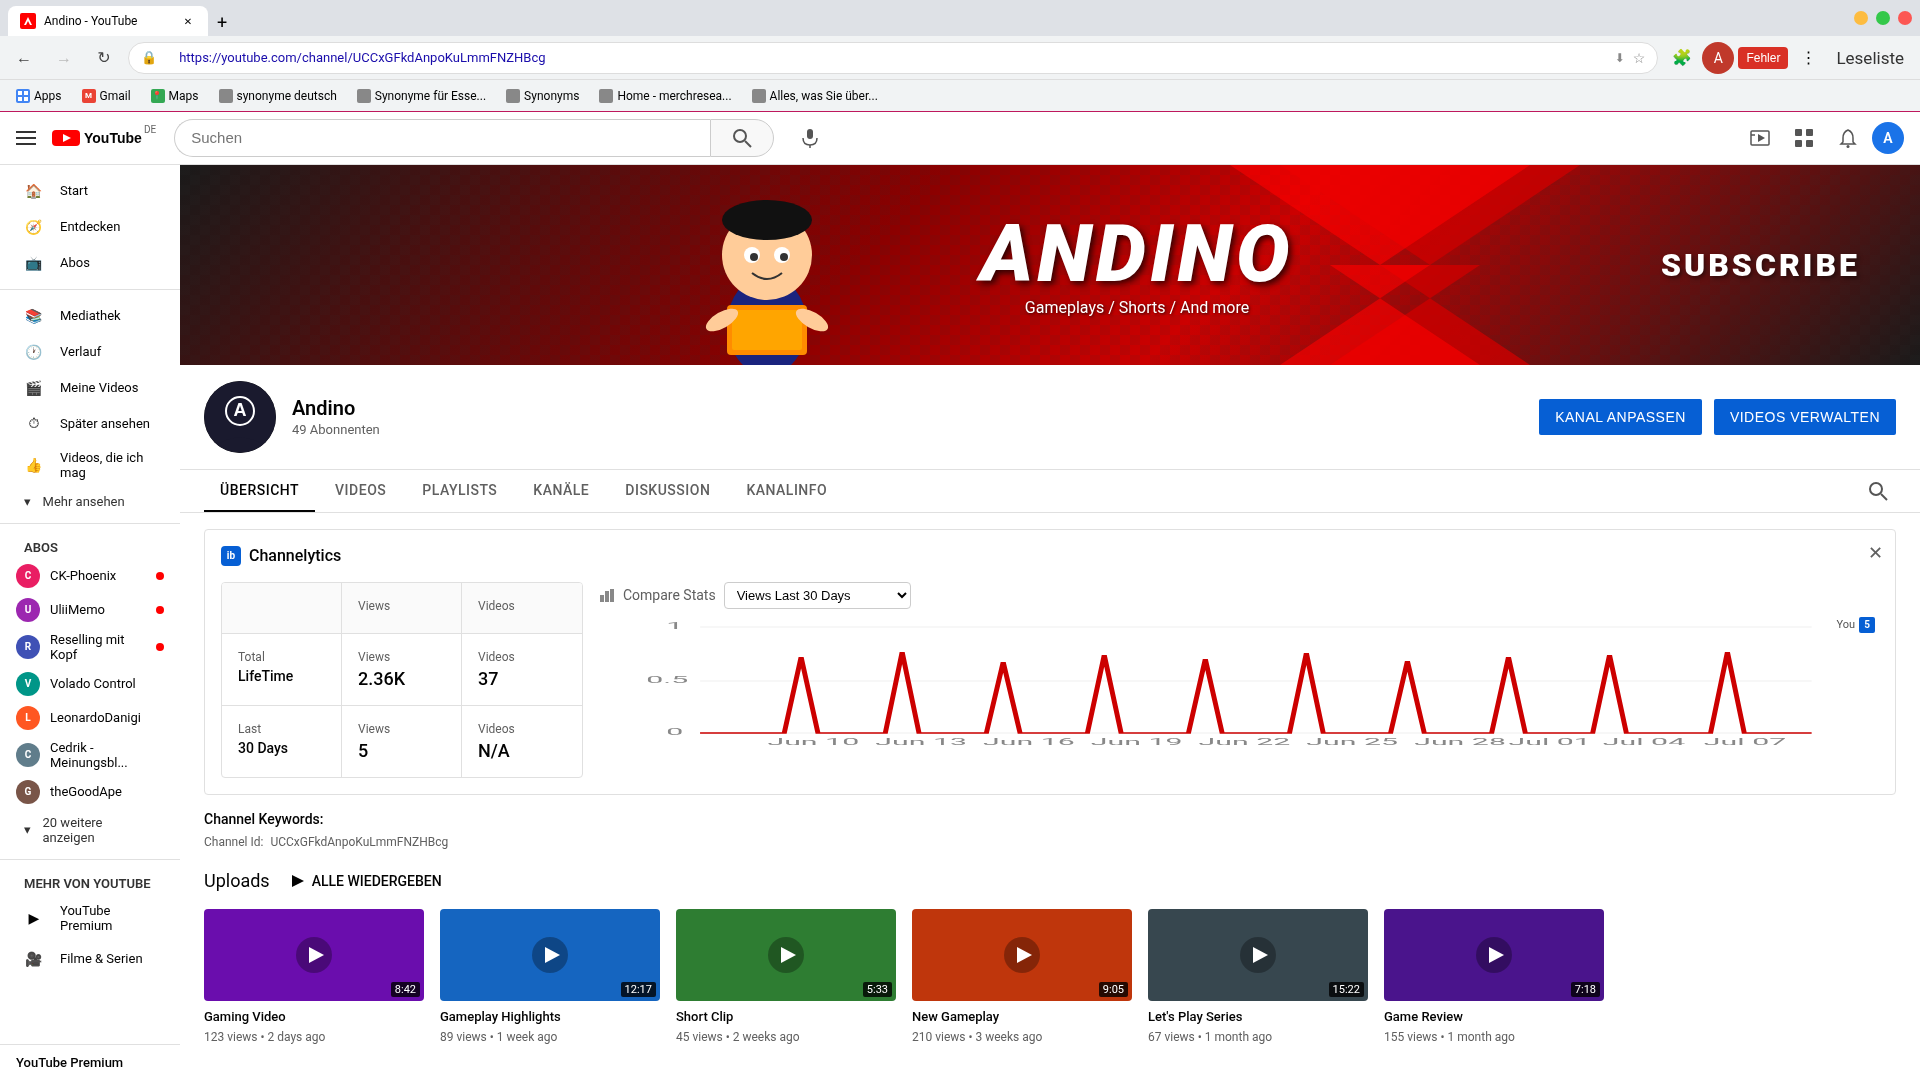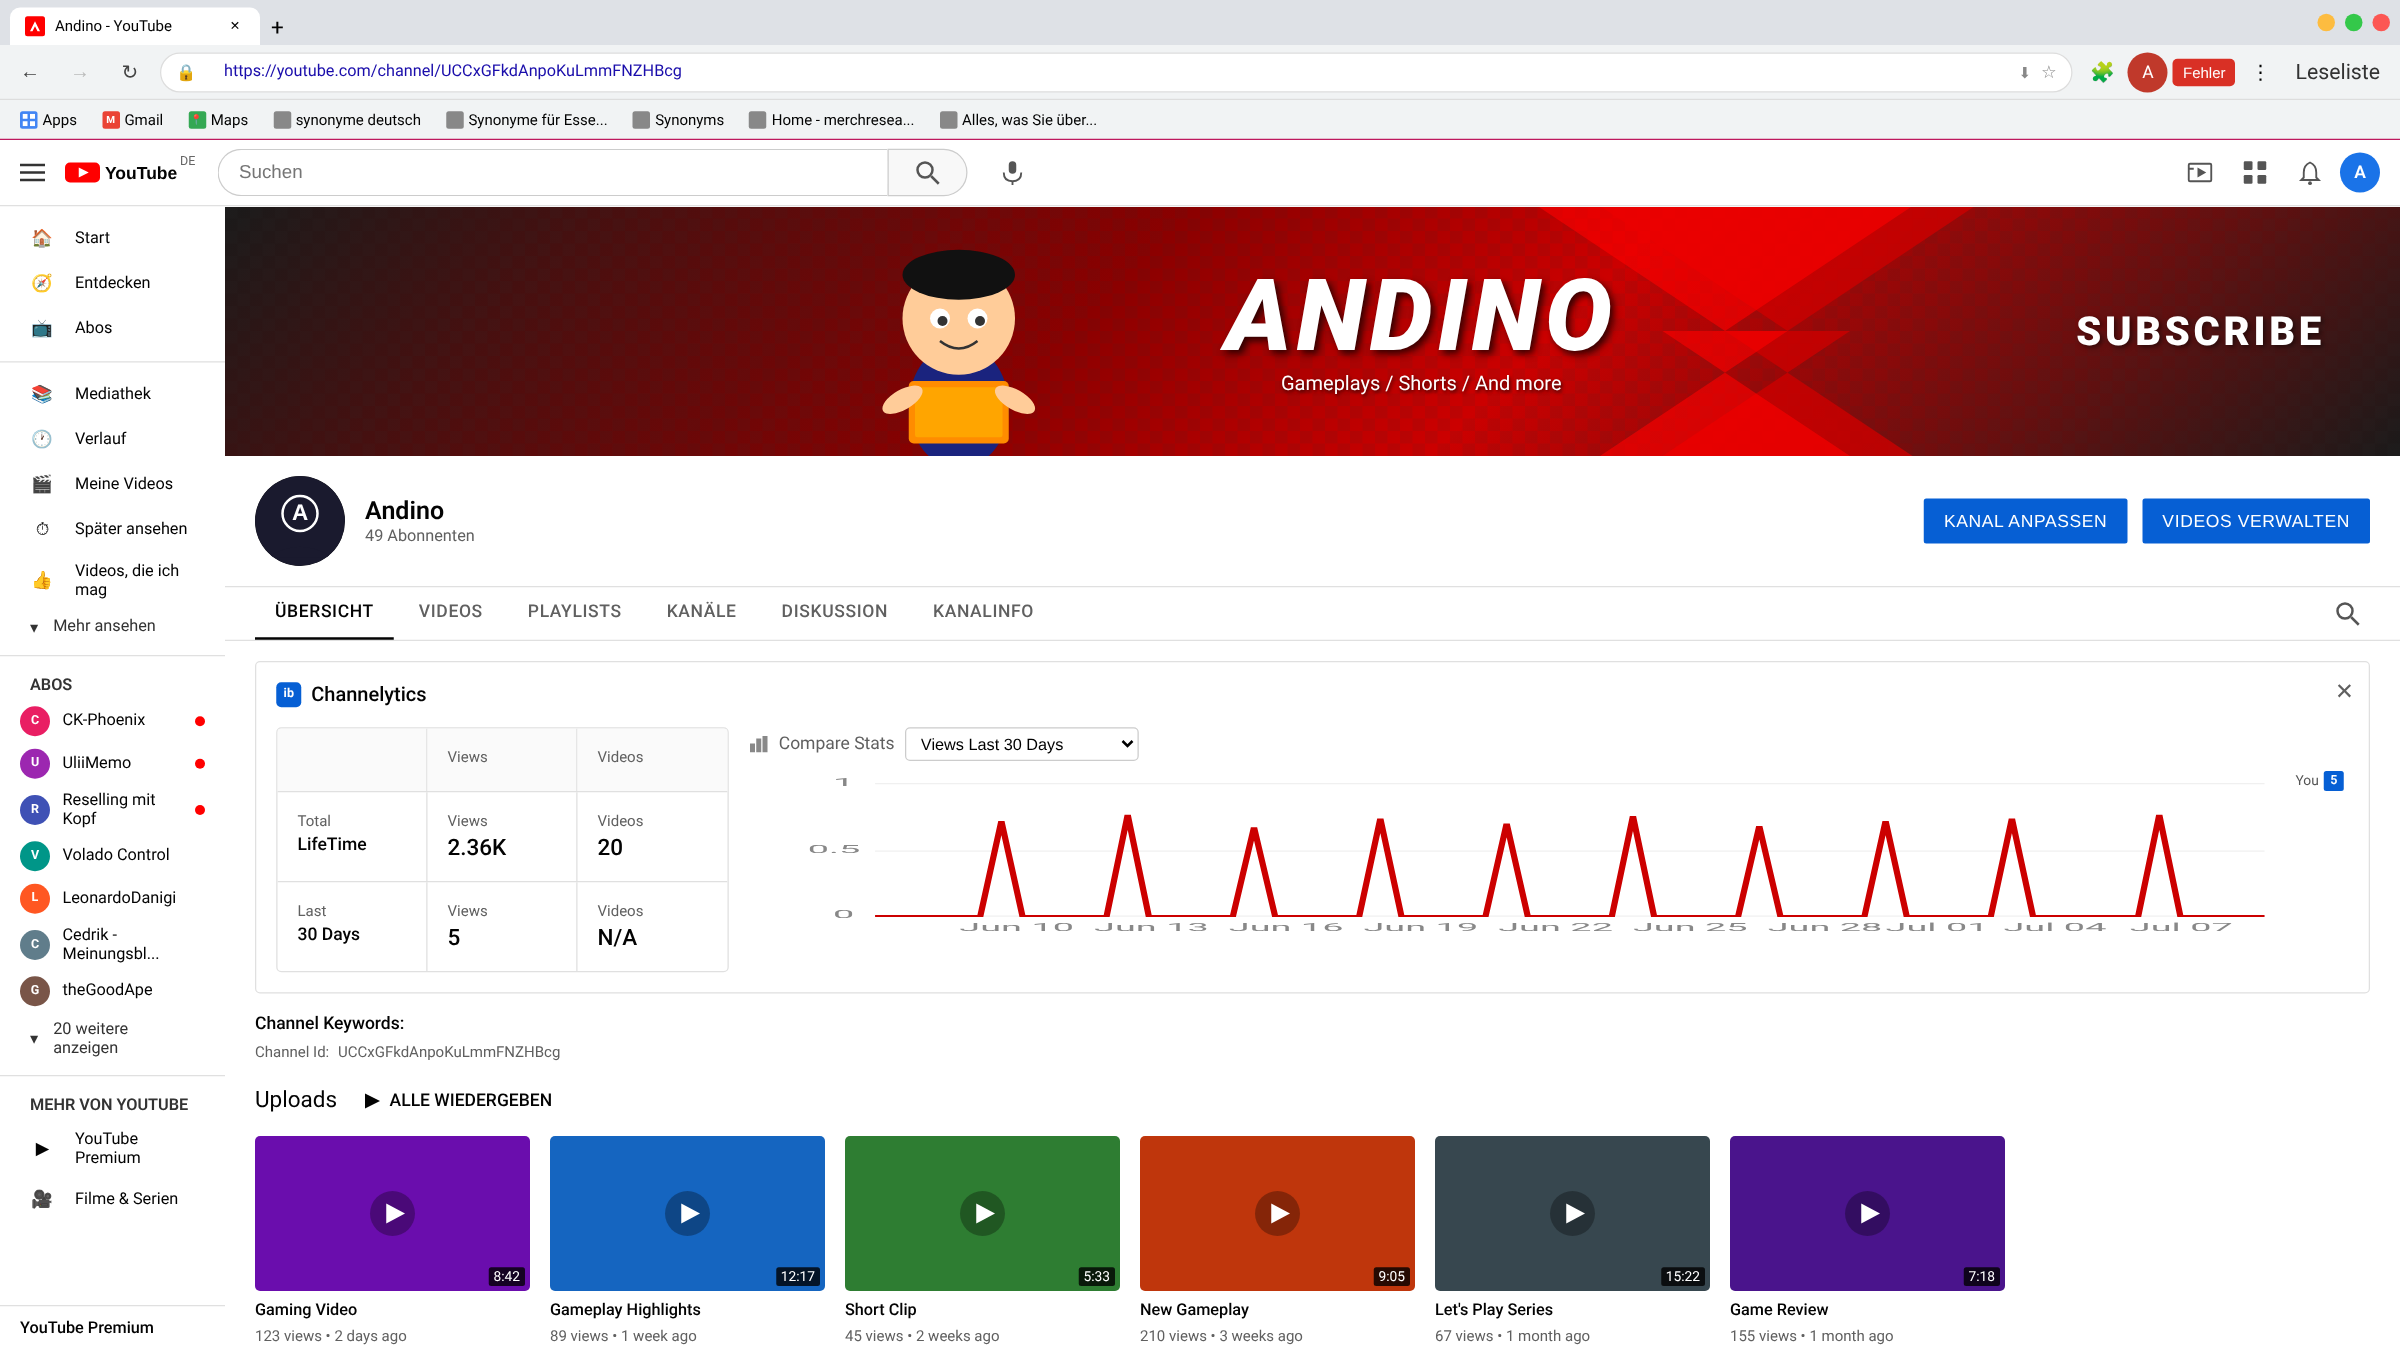--- a/index.html
+++ b/index.html
@@ -95,21 +95,21 @@
     .keywords-label { font-size: 14px; font-weight: 500; margin-bottom: 4px; }
     .channel-id { font-size: 12px; color: #606060; margin-top: 8px; }
 
     
     .uploads-section { padding: 16px 24px; }
     .uploads-header { display: flex; align-items: center; gap: 12px; margin-bottom: 12px; }
     .uploads-title { font-size: 18px; font-weight: 400; }
     .play-all-btn { display: flex; align-items: center; gap: 6px; font-size: 14px; font-weight: 500; cursor: pointer; padding: 8px; border-radius: 2px; }
     .video-grid { display: flex; gap: 16px; overflow: hidden; }
     .video-card { width: 220px; flex-shrink: 0; }
-    .video-thumb { width: 100%; height: 124px; background: #333; border-radius: 4px; overflow: hidden; position: relative; }
+    .video-thumb { width: 100%; height: 92px; background: #333; border-radius: 4px; overflow: hidden; position: relative; }
     .video-duration { position: absolute; bottom: 4px; right: 4px; background: rgba(0,0,0,0.8); color: white; font-size: 11px; padding: 1px 4px; border-radius: 2px; }
     .video-info { padding: 8px 0; }
     .video-title { font-size: 13px; font-weight: 500; line-height: 1.3; display: -webkit-box; -webkit-line-clamp: 2; -webkit-box-orient: vertical; overflow: hidden; }
     .video-meta { font-size: 12px; color: #606060; margin-top: 4px; }
 
     
     ::-webkit-scrollbar { width: 8px; }
     ::-webkit-scrollbar-track { background: #f1f1f1; }
     ::-webkit-scrollbar-thumb { background: #888; border-radius: 4px; }
 
@@ -477,21 +477,21 @@
               <div class="stats-cell">
                 <div class="stats-label">Total</div>
                 <div class="stats-value" style="font-size:14px;font-weight:500;">LifeTime</div>
               </div>
               <div class="stats-cell">
                 <div class="stats-label">Views</div>
                 <div class="stats-value">2.36K</div>
               </div>
               <div class="stats-cell">
                 <div class="stats-label">Videos</div>
-                <div class="stats-value">20</div>
+                <div class="stats-value">37</div>
               </div>
             </div>
             <div class="stats-row">
               <div class="stats-cell">
                 <div class="stats-label">Last</div>
                 <div class="stats-value" style="font-size:14px;font-weight:500;">30 Days</div>
               </div>
               <div class="stats-cell">
                 <div class="stats-label">Views</div>
                 <div class="stats-value">5</div>

